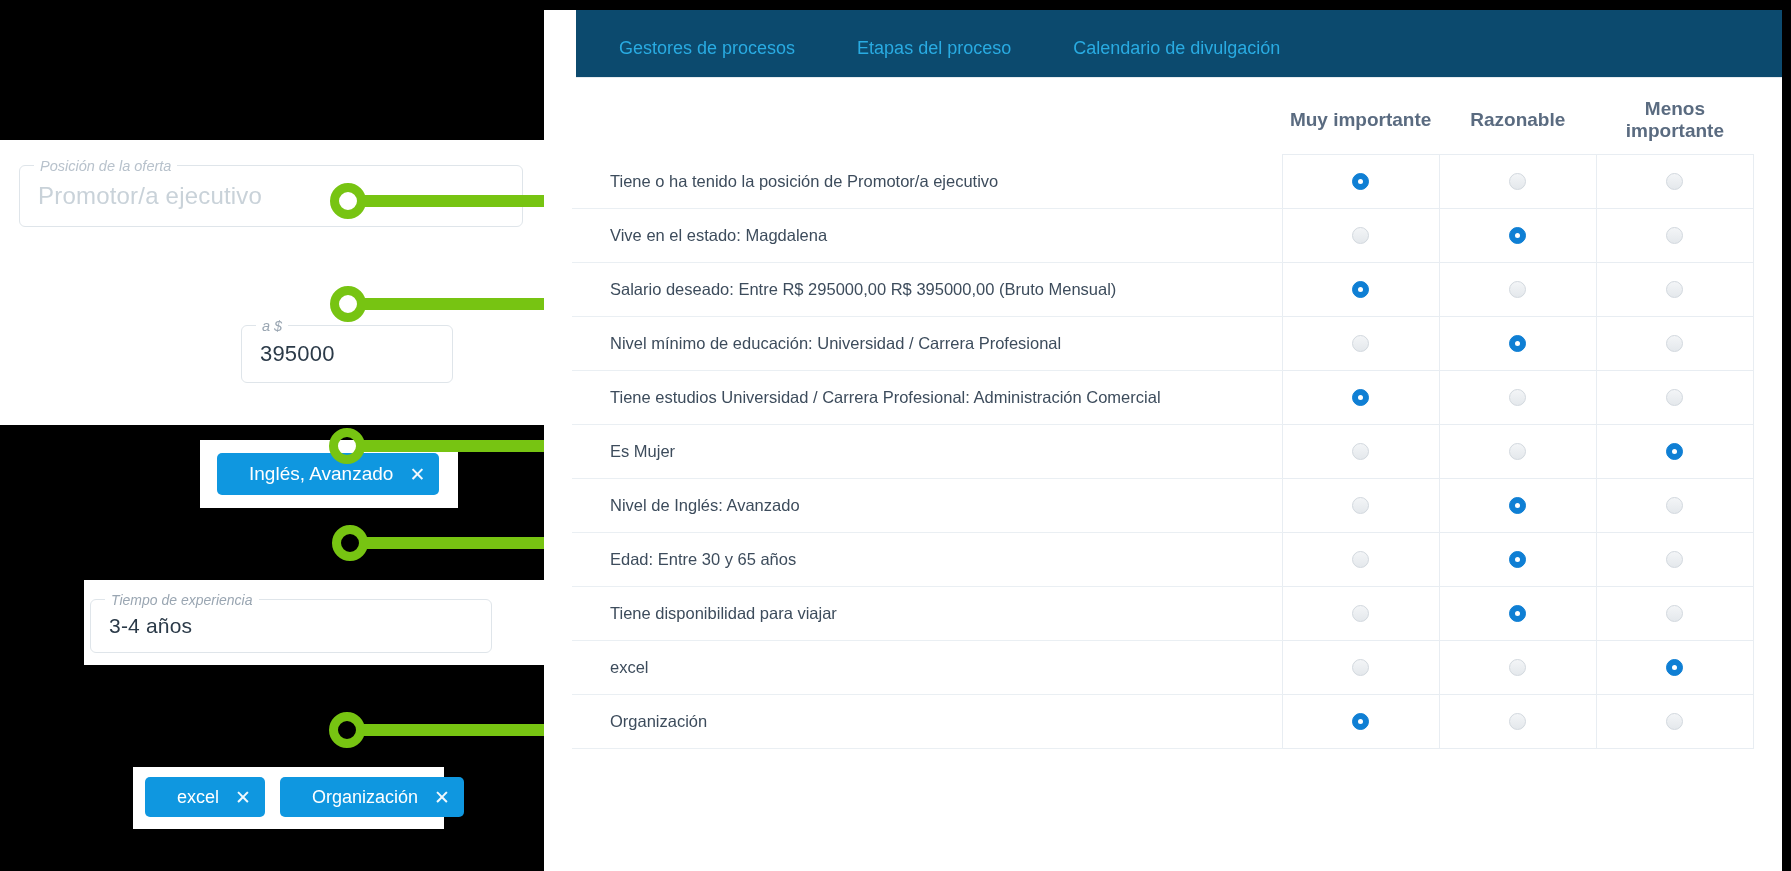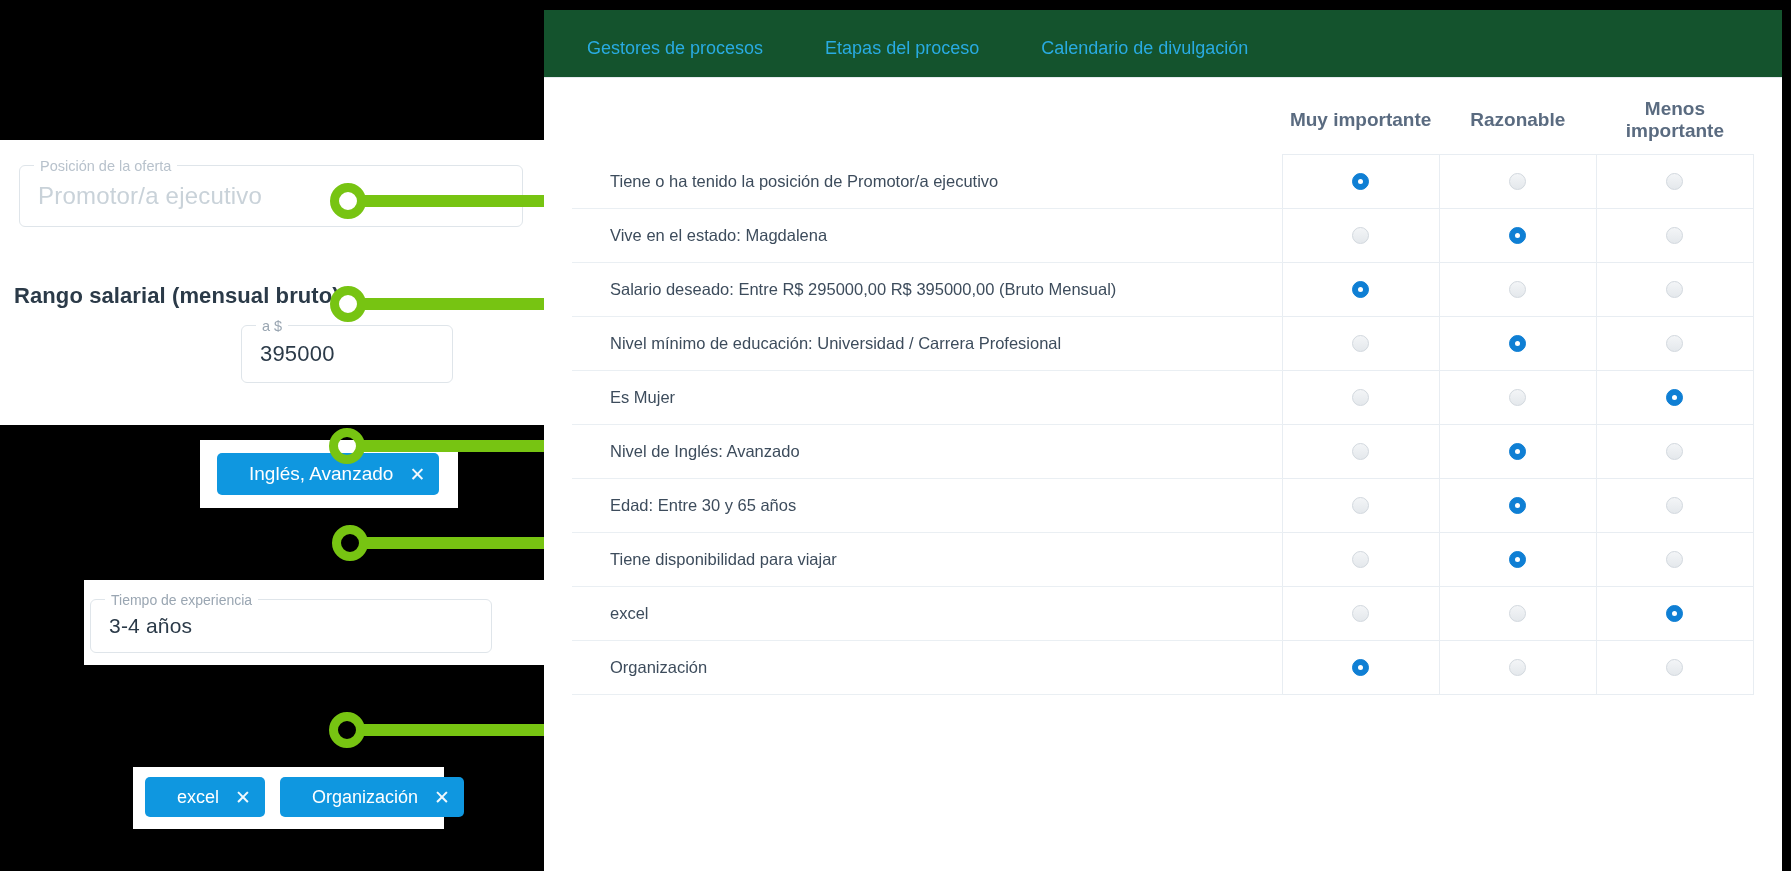--- a/index.html
+++ b/index.html
@@ -33,20 +33,21 @@
   }
   .field .legend {
     position: absolute;
     top: -9px; left: 14px;
     background: #fff;
     padding: 0 6px;
     font-size: 14.5px;
     color: #9aa6b2;
     line-height: 18px;
     white-space: nowrap;
+    font-style: italic;
   }
   .field .value {
     padding: 0 18px;
     font-size: 22px;
     color: #c3ccd4;
     letter-spacing: .2px;
   }
   .field .value.dark { color: #2b3a48; font-size: 21px; }
   .field .legend.dim { color: #b8c2cc; }
 
@@ -111,25 +112,26 @@
   
   #right-card {
     position: absolute;
     left: 544px; top: 10px;
     width: 1238px; height: 861px;
     background: #ffffff;
   }
   .tabbar {
     position: relative;
     height: 68px;
-    background: #14532d;
+    background: #0c4a6e;
     border-bottom: 1px solid #e6ebef;
     display: flex;
     align-items: stretch;
     padding-left: 12px;
+    margin-left: 32px;
   }
   .tab {
     display: flex; align-items: center;
     padding: 0 30px;
     font-size: 18px;
     color: #29abe2;
     cursor: pointer;
     border: 1px solid transparent;
     border-bottom: none;
     position: relative;
@@ -222,21 +224,20 @@
 <div id="root">
 
   <div class="panel" id="panel-position">
     <div class="field" id="fld-position">
       <span class="legend dim">Posición de la oferta</span>
       <span class="value">Promotor/a ejecutivo</span>
     </div>
   </div>
 
   <div class="panel" id="panel-salary">
-    <div class="section-title" style="top:13px;">Rango salarial (mensual bruto)</div>
     <div class="field" id="fld-hasta" style="top:55px;">
       <span class="legend">a $</span>
       <span class="value dark">395000</span>
     </div>
   </div>
 
   <div class="panel" id="panel-chip-ingles">
     <div class="chip" id="chip-ingles">
       <span>Inglés, Avanzado</span>
       <span class="x">✕</span>
@@ -337,20 +338,26 @@
               <td class="opt"><span class="radio"></span></td>
               <td class="opt"><span class="radio"></span></td>
             </tr>
             <tr>
               <td class="crit">Nivel mínimo de educación: Universidad / Carrera Profesional</td>
               <td class="opt"><span class="radio"></span></td>
               <td class="opt"><span class="radio on"></span></td>
               <td class="opt"><span class="radio"></span></td>
             </tr>
             <tr>
+              <td class="crit">Tiene estudios Universidad / Carrera Profesional: Administración Comercial</td>
+              <td class="opt"><span class="radio on"></span></td>
+              <td class="opt"><span class="radio"></span></td>
+              <td class="opt"><span class="radio"></span></td>
+            </tr>
+            <tr>
               <td class="crit">Es Mujer</td>
               <td class="opt"><span class="radio"></span></td>
               <td class="opt"><span class="radio"></span></td>
               <td class="opt"><span class="radio on"></span></td>
             </tr>
             <tr>
               <td class="crit">Nivel de Inglés: Avanzado</td>
               <td class="opt"><span class="radio"></span></td>
               <td class="opt"><span class="radio on"></span></td>
               <td class="opt"><span class="radio"></span></td>

